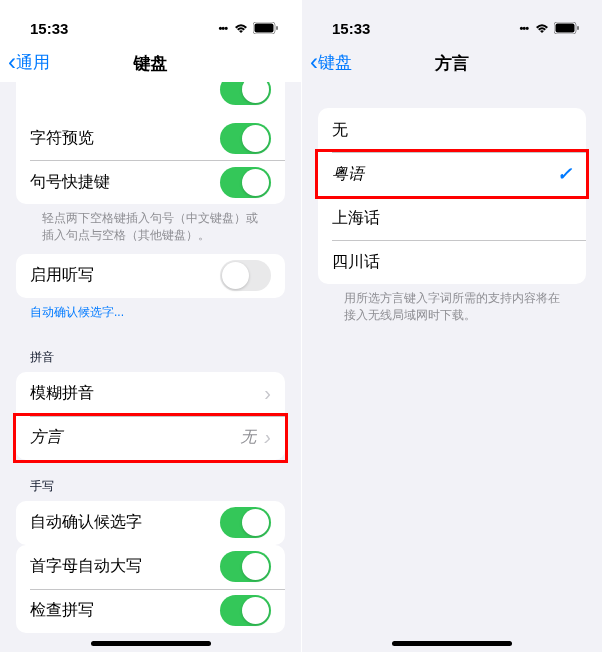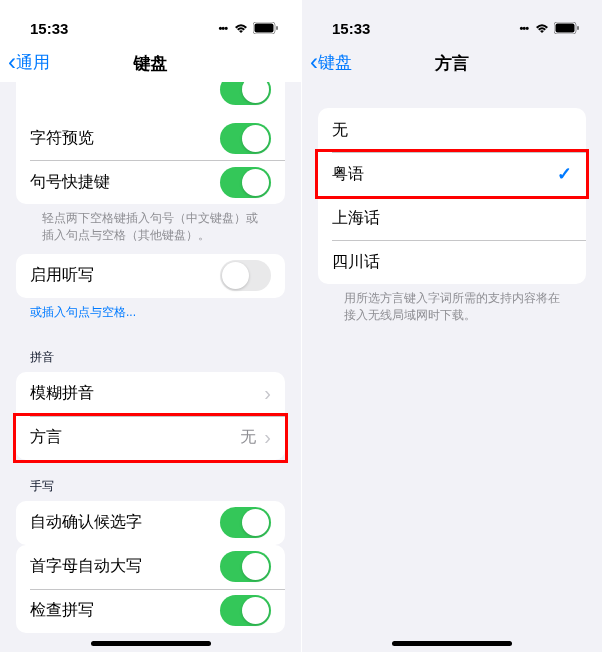--- a/index.html
+++ b/index.html
@@ -160,20 +160,21 @@
       color: #007aff;
       padding: 6px 30px 10px;
     }
     .section-header {
       font-size: 12px;
       color: #0f172a;
       padding: 18px 30px 6px;
     }
     .highlight-red {
       box-shadow: 0 0 0 3px #ff0000 inset;
+      font-style: italic;
     }
     .row.highlight-red {
       box-shadow: 0 0 0 3px #ff0000;
       z-index: 1;
     }
     .checkmark {
       color: #007aff;
       font-size: 18px;
       font-weight: 600;
     }
@@ -262,21 +263,21 @@
     <div class="footer-text">轻点两下空格键插入句号（中文键盘）或插入句点与空格（其他键盘）。</div>
 
     <div class="group">
       <div class="row">
         <span class="row-left">启用听写</span>
         <div class="toggle off">
             <div class="toggle-knob"></div>
           </div>
       </div>
     </div>
-    <div class="footer-link">或插入句点与空格...</div>
+    <div class="footer-link">自动确认候选字...</div>
 
     <div class="section-header">拼音</div>
     <div class="group">
       <div class="row">
         <span class="row-left">模糊拼音</span>
         <div class="row-right">
           <span class="chevron-right">›</span>
         </div>
       </div>
       <div class="row highlight-red">

